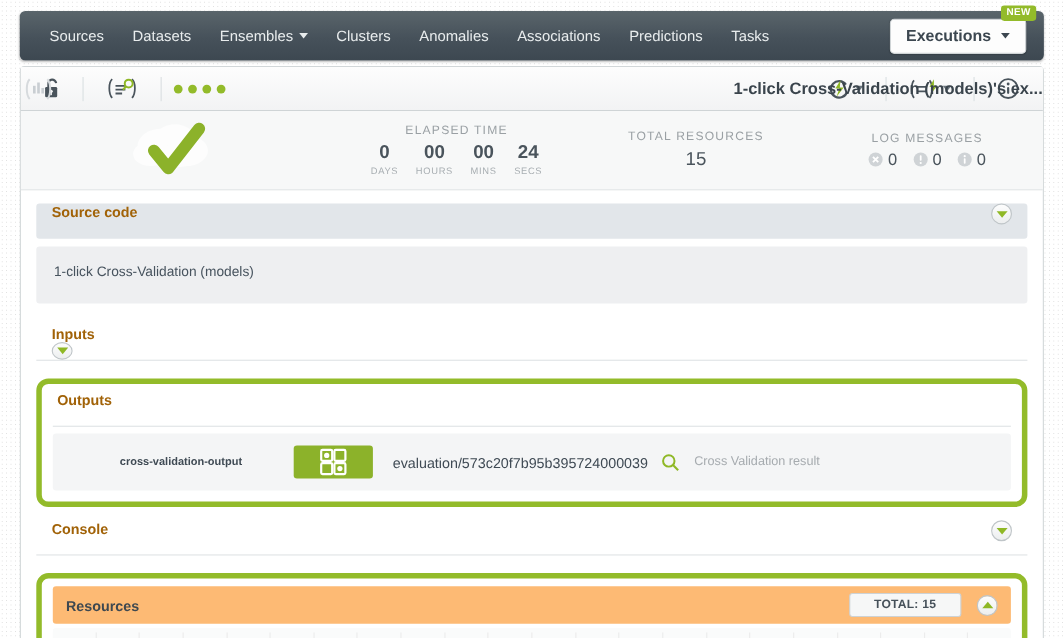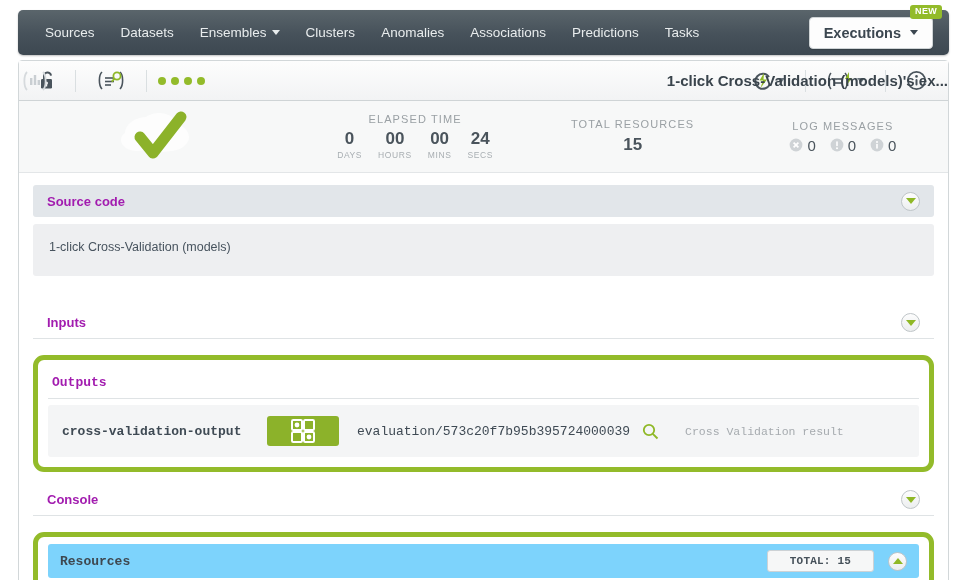--- a/index.html
+++ b/index.html
@@ -139,37 +139,37 @@
   .stat-label {
     font-size: 11px;
     color: #9aa0a4;
     letter-spacing: 1.1px;
     margin-bottom: 5px;
   }
   .elapsed-nums { display: flex; gap: 16px; justify-content:center; }
   .enum { text-align:center; }
   .enum .v { font-size: 17px; font-weight: bold; color: #4a545c; line-height: 1.05; }
   .enum .u { font-size: 8.5px; color: #a8aeb2; letter-spacing: .6px; margin-top:2px;}
-  .big-val { font-size: 17px; font-weight: bold; color: #4a545c; }
+  .big-val { font-size: 17px; font-weight: normal; color: #4a545c; }
   .logs { display:flex; gap: 14px; justify-content:center; align-items:center; }
   .logitem { display:flex; align-items:center; gap:4px; font-size:15px; color:#4a545c; }
 
   
   .body-wrap { padding: 12px 14px 14px; }
 
   .sec-head {
     background: #e2e6ea;
     border-radius: 3px;
     height: 32px;
     display: flex;
-    align-items: center;
+    align-items: flex-start;
     padding: 0 14px;
     font-size: 13px;
     font-weight: bold;
-    color: #a21caf;
+    color: #a16207;
   }
   .sec-head.plain {
     background: transparent;
     border-bottom: 1px solid #dfe3e5;
     border-radius: 0;
   }
   .sec-head .sp { flex: 1; }
 
   .circ {
     width: 19px; height: 19px;
@@ -191,48 +191,47 @@
     color: #47535e;
     min-height: 52px;
   }
 
   
   .hl {
     border: 5px solid #93bb2a;
     border-radius: 11px;
     background: #fff;
     padding: 7px 10px 10px;
-    font-family: Liberation Mono, monospace;
   }
 
   .out-row {
     background: #f4f5f6;
     border-radius: 3px;
     margin-top: 6px;
     height: 52px;
     display: flex;
     align-items: center;
     padding: 0 14px;
     gap: 0;
   }
-  .out-name { font-size: 13px; font-weight: bold; color: #3f4a54; width: 205px; }
+  .out-name { font-size: 10px; font-weight: bold; color: #3f4a54; width: 205px; text-align: center; }
   .eval-btn {
     width: 72px; height: 30px;
     background: #8cb22a;
     border-radius: 3px;
     display:flex;align-items:center;justify-content:center;
     cursor: pointer;
   }
   .out-id { font-size: 13px; color: #3f4a54; margin-left: 18px; }
   .mag { margin-left: 12px; cursor: pointer; display:flex; }
-  .out-desc { font-size: 11.5px; color: #a6abaf; margin-left: 26px; }
+  .out-desc { font-size: 11.5px; color: #a6abaf; margin-left: 13px; }
 
   
   .res-head {
-    background: #7dd3fc;
+    background: #fdba74;
     border-radius: 3px;
     height: 34px;
     display: flex;
     align-items: center;
     padding: 0 12px;
     font-size: 13px;
     color: #3e4850;
   }
   .total-badge {
     background: #f6f7f7;
@@ -461,21 +460,21 @@
 
     <div class="sec-head">
       <span>Source code</span>
       <span class="sp"></span>
       <span class="circ">
           <i class="tri-d"></i>
         </span>
     </div>
     <div class="code-box">1-click Cross-Validation (models)</div>
 
-    <div class="sec-head plain" style="margin-top:31px;">
+    <div class="sec-head plain" style="margin-top:20px;flex-direction:column;">
       <span>Inputs</span>
       <span class="sp"></span>
       <span class="circ">
           <i class="tri-d"></i>
         </span>
     </div>
 
     <div class="hl" style="margin-top:16px;">
       <div class="sec-head plain" style="padding:0 4px;">
         <span>Outputs</span>

